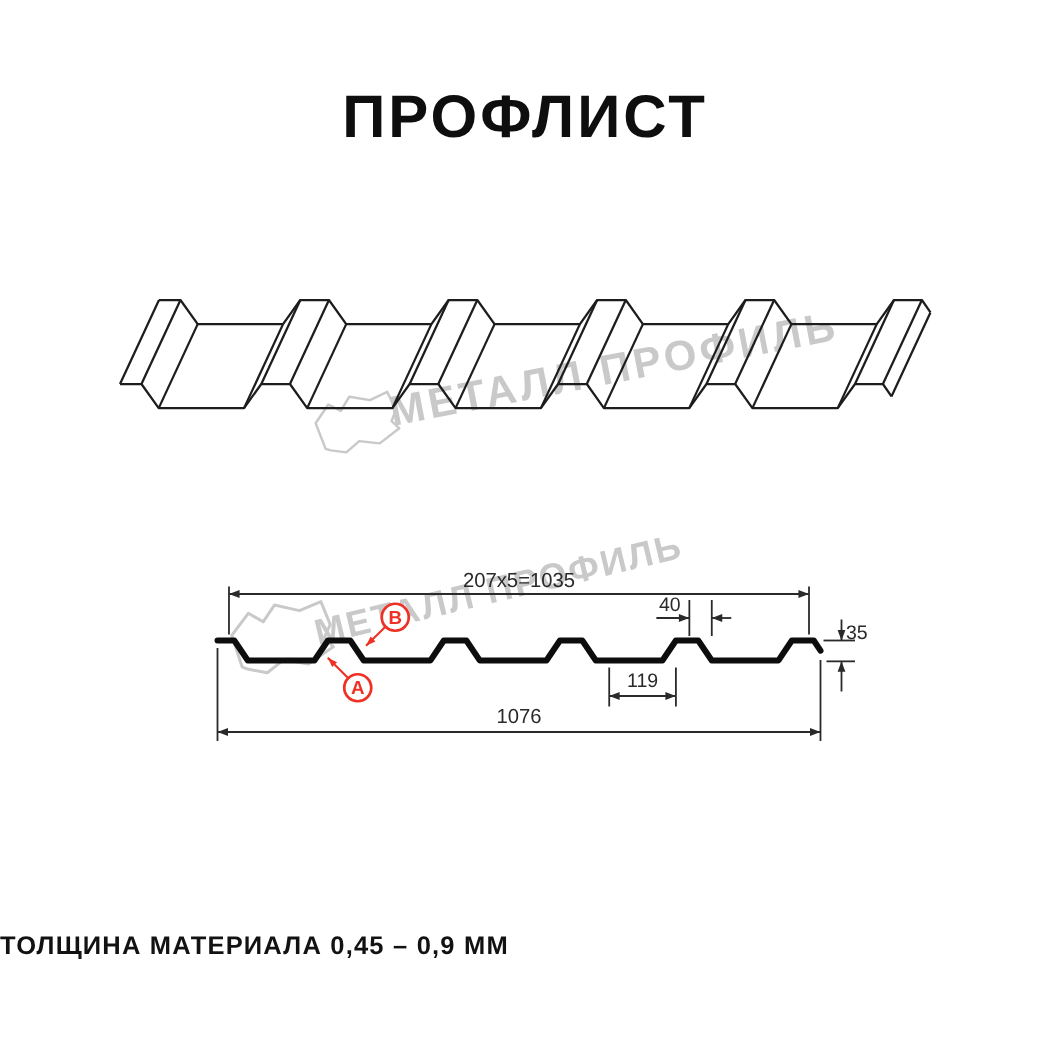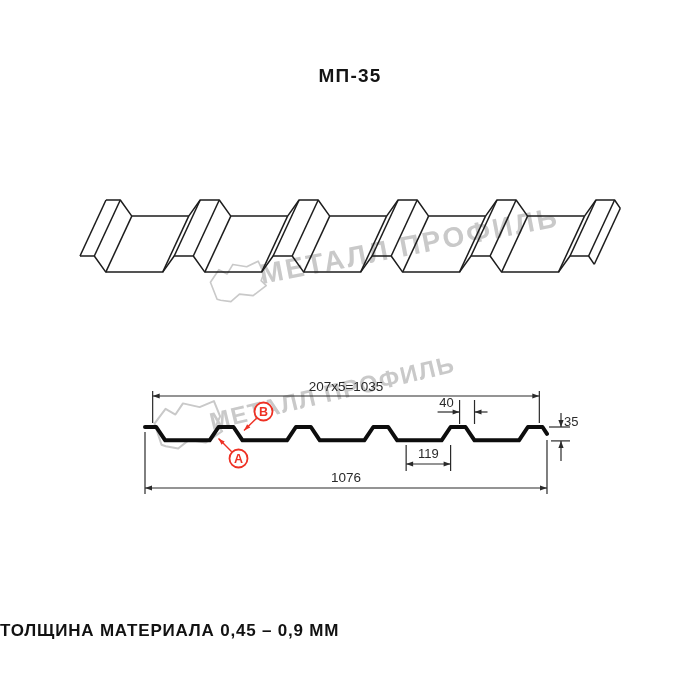--- a/index.html
+++ b/index.html
@@ -13,21 +13,21 @@
   .footer{
     position:absolute;top:621px;left:0;width:700px;
     font-size:17px;font-weight:700;letter-spacing:0.8px;color:#121212;
   }
   svg#drawing{position:absolute;left:0;top:0}
 </style>
 </head>
 <body>
 
 <div class="header">
-  <div class="subtitle">МП-35</div>
+  <div class="title">ПРОФЛИСТ</div>
 </div>
 
 <svg id="drawing" width="700" height="700" viewBox="0 0 700 700">
     <g>
       <path d="M6,40 L2,18 L15,5 L24,12 L33,2 L49,8 L64,4 L68,20 L63,28 L68,35 L50,44 L34,39 L22,46 L10,42 Z" transform="translate(206,268) rotate(-11) scale(0.82)" fill="none" stroke="#c9c9c9" stroke-width="2" stroke-linejoin="round"></path>
       <text x="0" y="0" font-size="28" text-anchor="start" font-weight="700" fill="#c9c9c9" font-family="&quot;Liberation Sans&quot;, sans-serif" letter-spacing="2.5" transform="translate(262,284) rotate(-11)">МЕТАЛЛ ПРОФИЛЬ</text>
     </g>
     <g>
       <path d="M6,40 L2,18 L15,5 L24,12 L33,2 L49,8 L64,4 L68,20 L63,28 L68,35 L50,44 L34,39 L22,46 L10,42 Z" transform="translate(150,406) rotate(-8) scale(1)" fill="none" stroke="#c9c9c9" stroke-width="2" stroke-linejoin="round"></path>
       <text x="0" y="0" font-size="24" text-anchor="start" font-weight="700" fill="#c9c9c9" font-family="&quot;Liberation Sans&quot;, sans-serif" letter-spacing="1.5" transform="translate(212,430) rotate(-13.5)">МЕТАЛЛ ПРОФИЛЬ</text>

